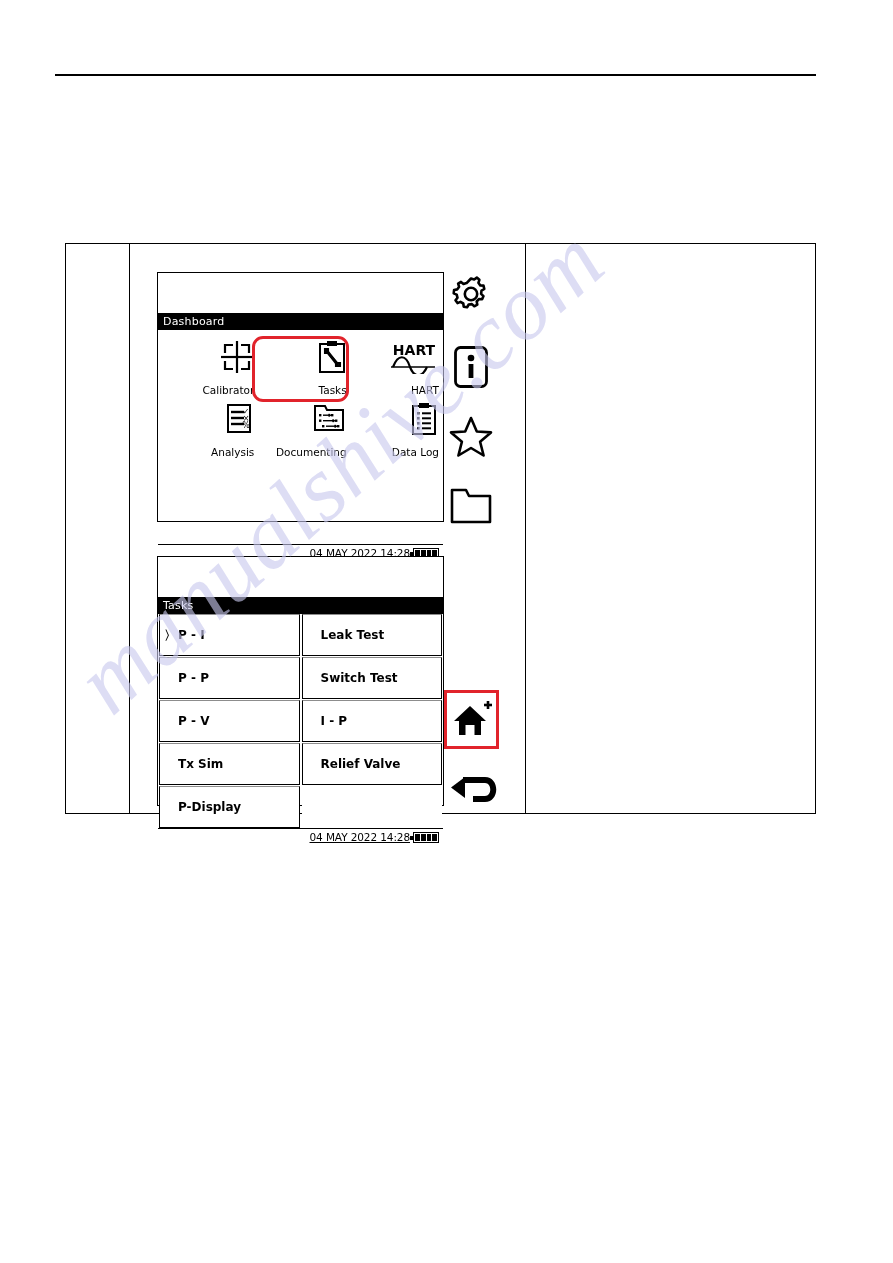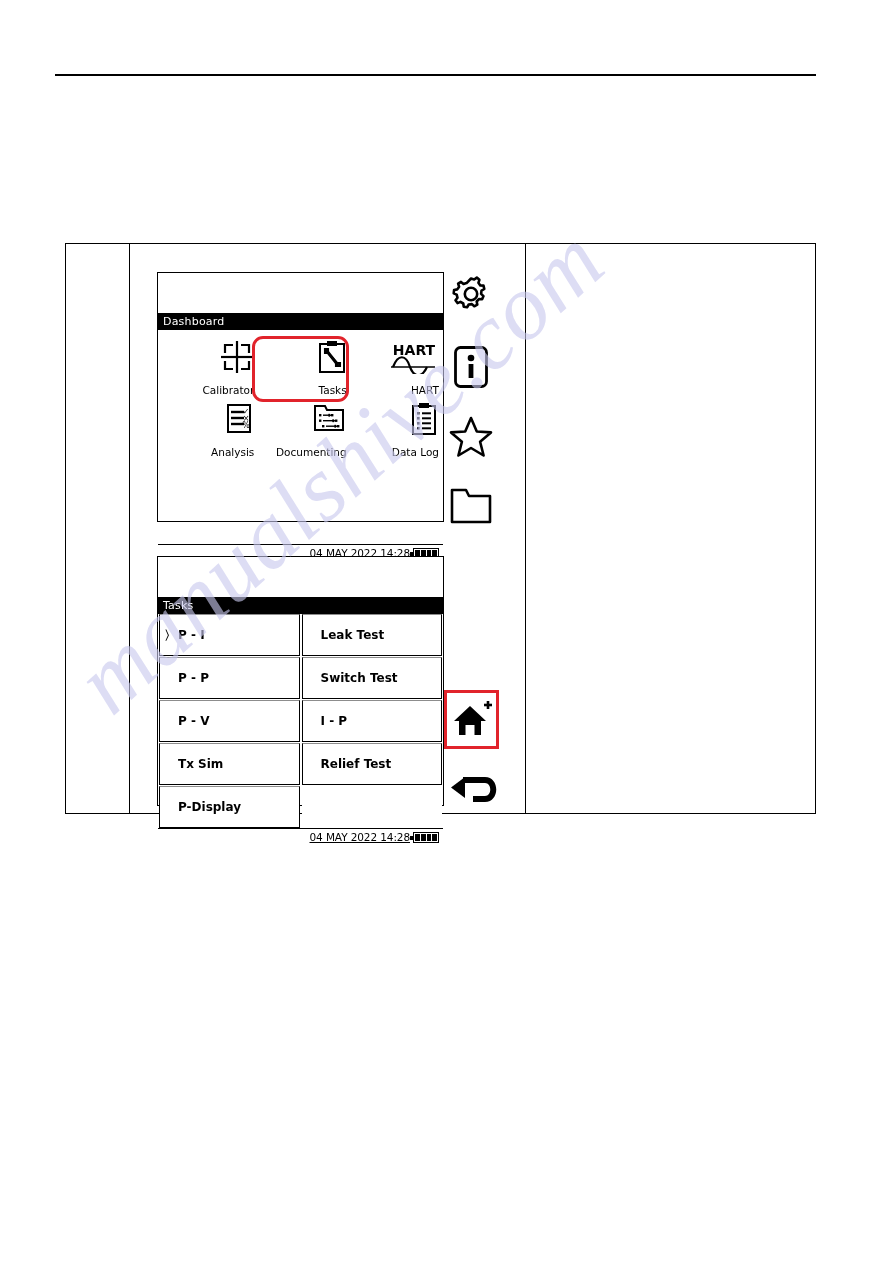--- a/index.html
+++ b/index.html
@@ -379,21 +379,21 @@
         <span>P - V</span>
       </div>
       <div class="task-cell">
         <span>I - P</span>
       </div>
 
       <div class="task-cell">
         <span>Tx Sim</span>
       </div>
       <div class="task-cell">
-        <span>Relief Test</span>
+        <span>Relief Valve</span>
       </div>
 
       <div class="task-cell">
         <span>P-Display</span>
       </div>
       <div class="task-cell empty">
         <span></span>
       </div>
     </div>
 

